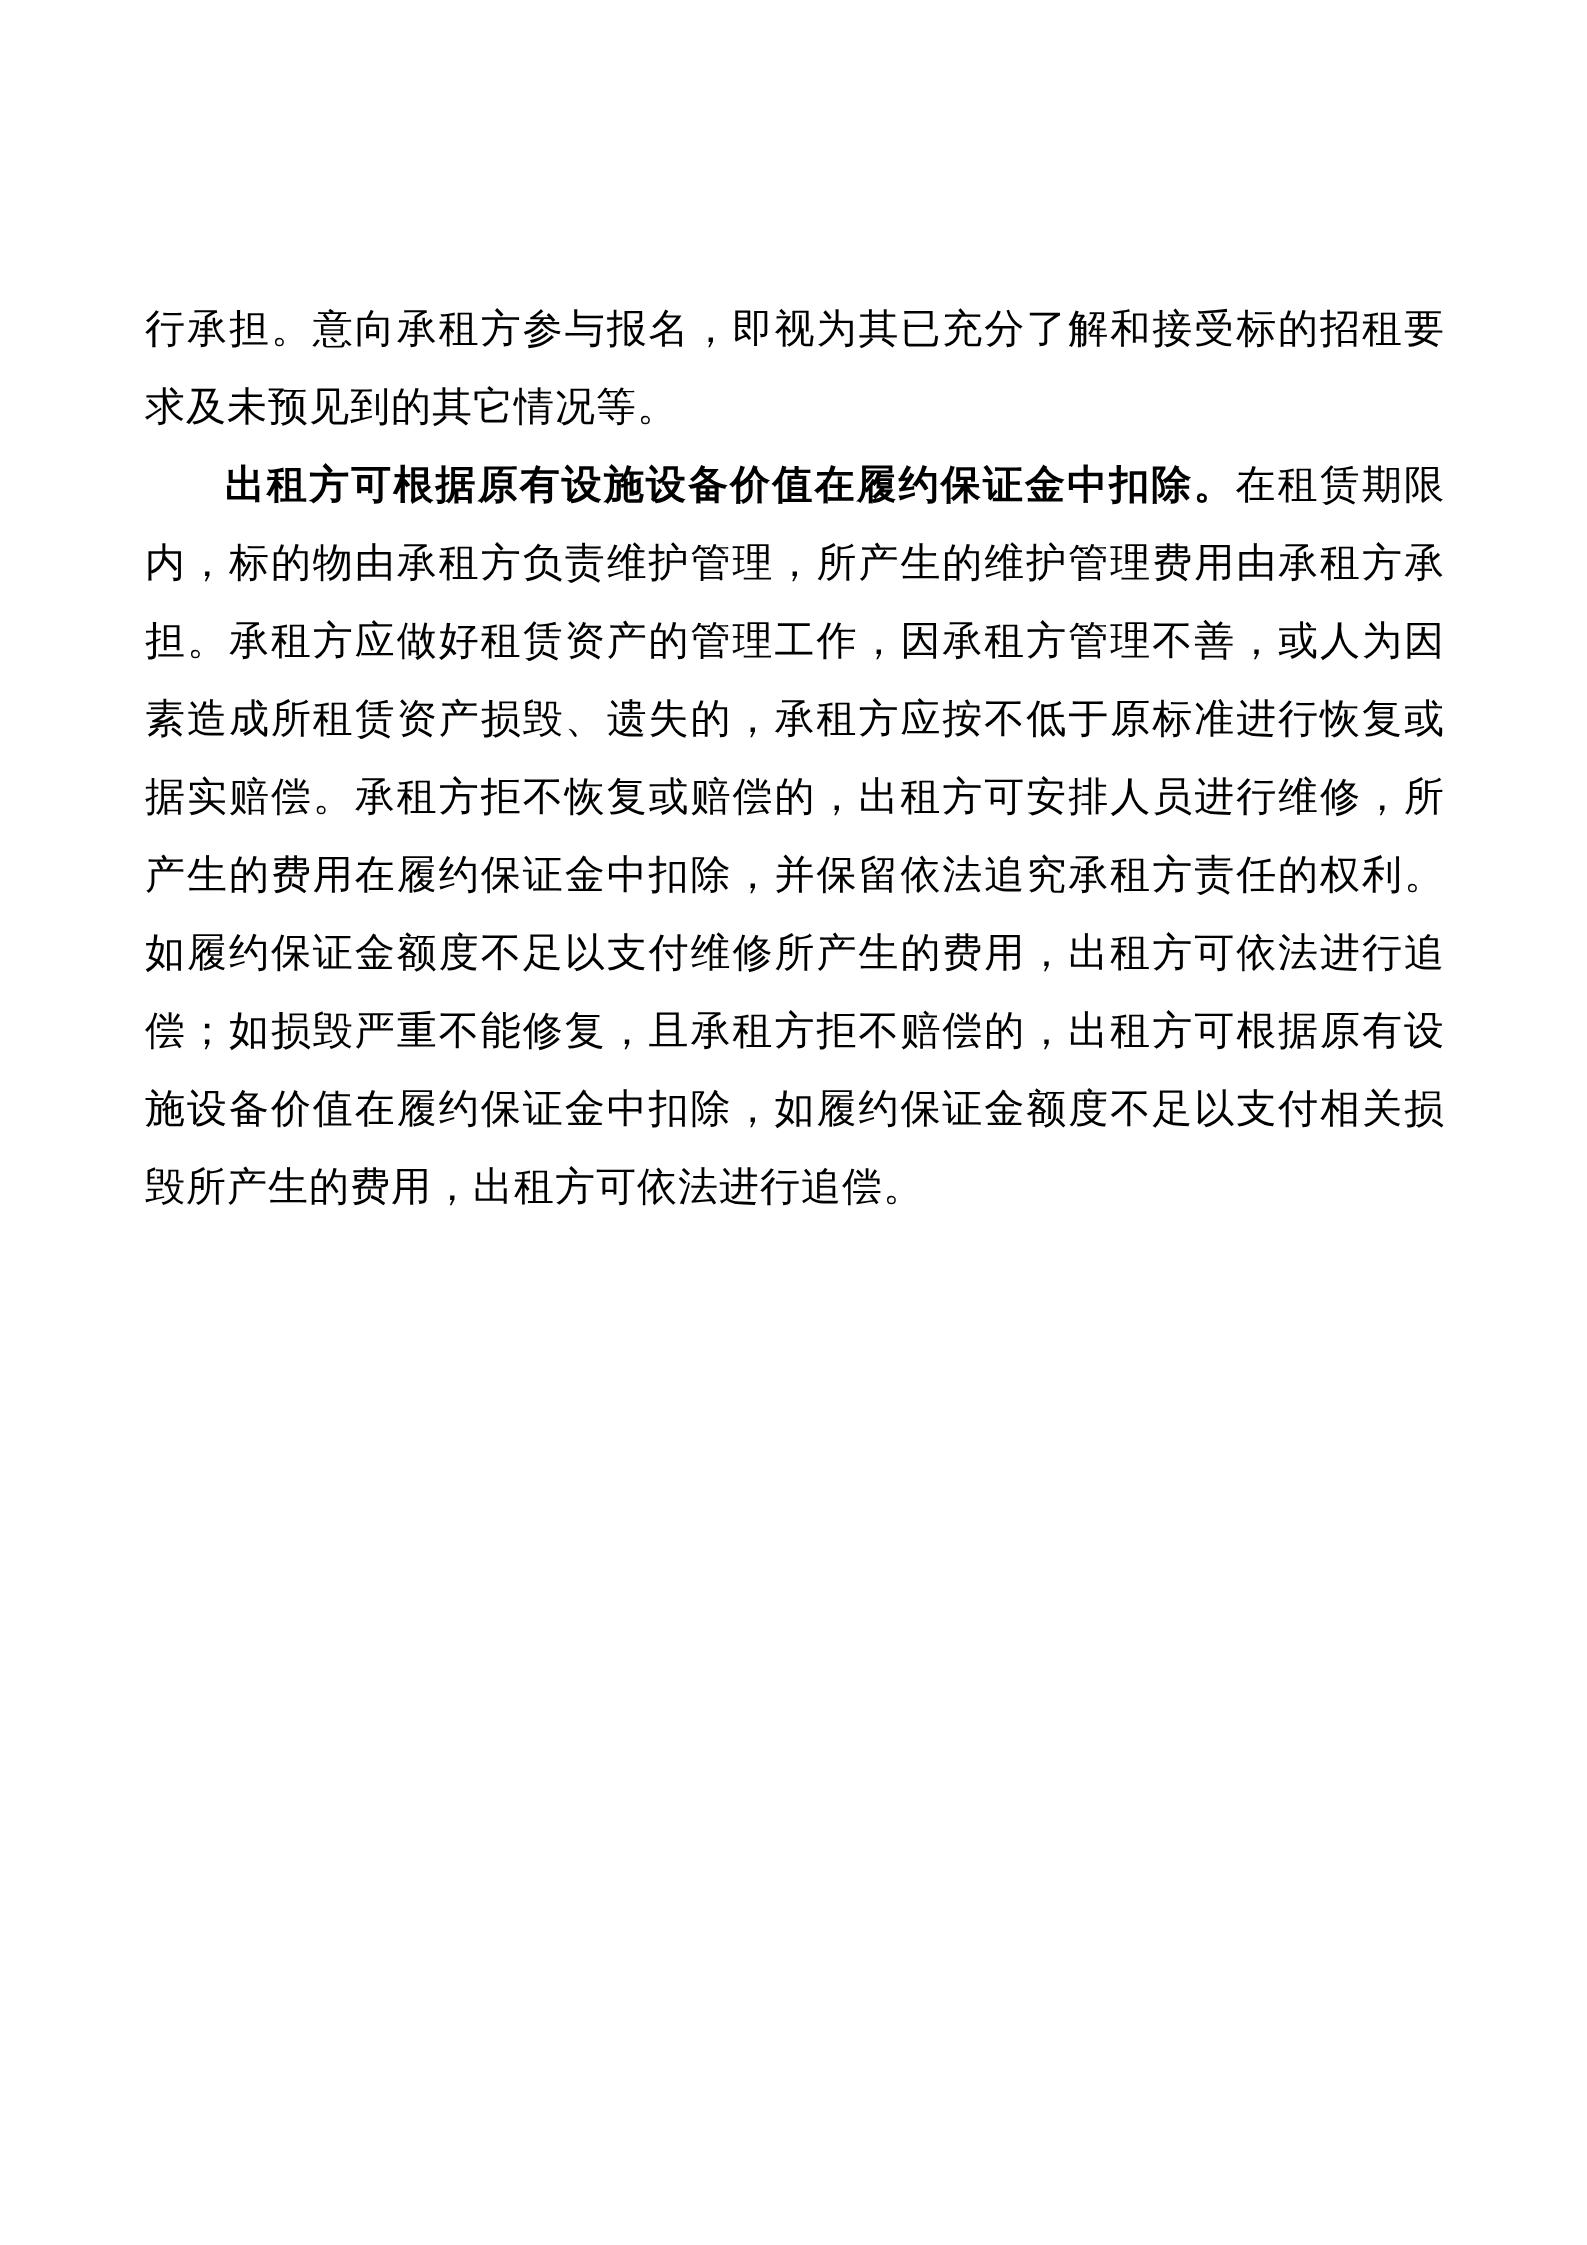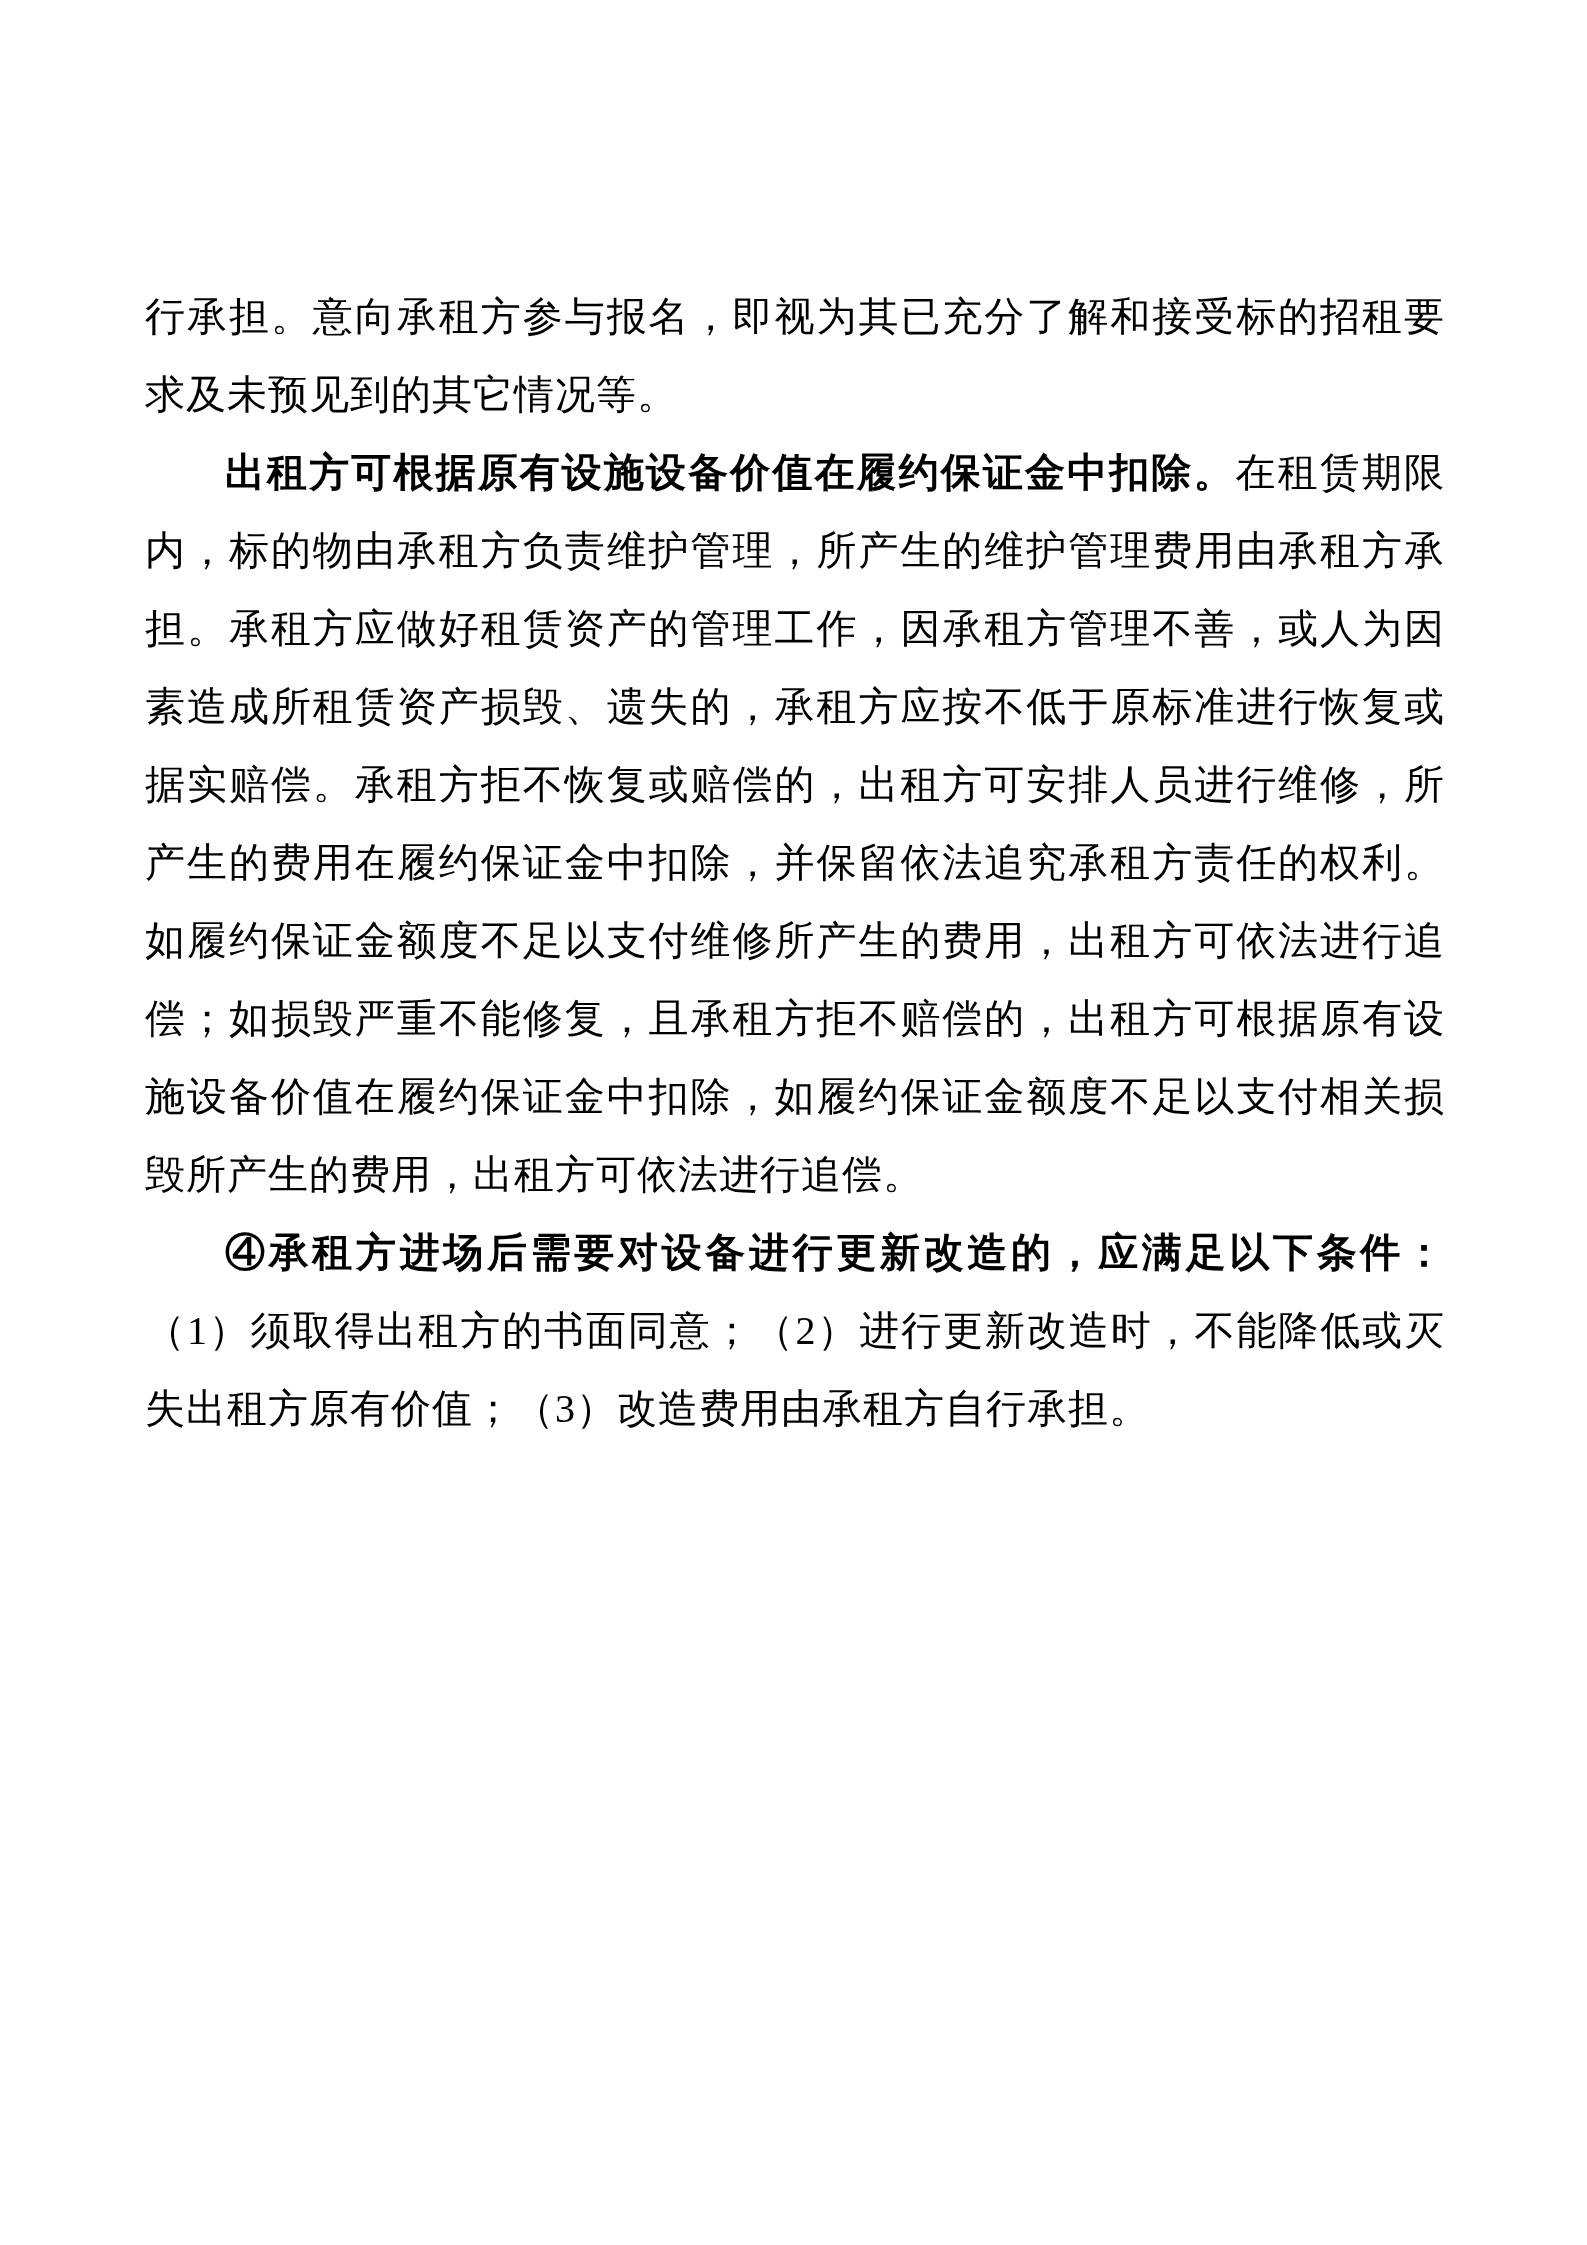--- a/index.html
+++ b/index.html
@@ -12,20 +12,21 @@
     width: 1587px;
     height: 2245px;
     background: #ffffff;
     overflow: hidden;
     font-family: "Liberation Serif", "DejaVu Serif", serif;
     color: #000000;
   }
   .content {
     box-sizing: border-box;
     padding: 278px 142px 0 145px;
+    margin-top: 12px;
   }
   .para {
     margin: 0;
     font-size: 40px;
     line-height: 78px;
     text-align: justify;
     letter-spacing: 1px;
     word-break: break-all;
   }
   .para.indent {
@@ -39,16 +40,15 @@
 <body>
 
 <div class="page">
   <div class="content">
 
     <p class="para"><span>行承担。意向承租方参与报名，即视为其已充分了解和接受标的招租要求及未预见到的其它情况等。</span></p>
 
 
     <p class="para indent"><span class="run-bold">出租方可根据原有设施设备价值在履约保证金中扣除。</span><span>在租赁期限内，标的物由承租方负责维护管理，所产生的维护管理费用由承租方承担。承租方应做好租赁资产的管理工作，因承租方管理不善，或人为因素造成所租赁资产损毁、遗失的，承租方应按不低于原标准进行恢复或据实赔偿。承租方拒不恢复或赔偿的，出租方可安排人员进行维修，所产生的费用在履约保证金中扣除，并保留依法追究承租方责任的权利。如履约保证金额度不足以支付维修所产生的费用，出租方可依法进行追偿；如损毁严重不能修复，且承租方拒不赔偿的，出租方可根据原有设施设备价值在履约保证金中扣除，如履约保证金额度不足以支付相关损毁所产生的费用，出租方可依法进行追偿。</span></p>
 
-    <p class="para indent"><span class="run-bold">④承租方进场后需要对设备进行更新改造的，应满足以下条件：</span><span>（1）须取得出租方的书面同意；（2）进行更新改造时，不能降低或灭失出租方原有价值；（3）改造费用由承租方自行承担。</span></p>
 
   </div>
 </div>
 
 </body></html>

